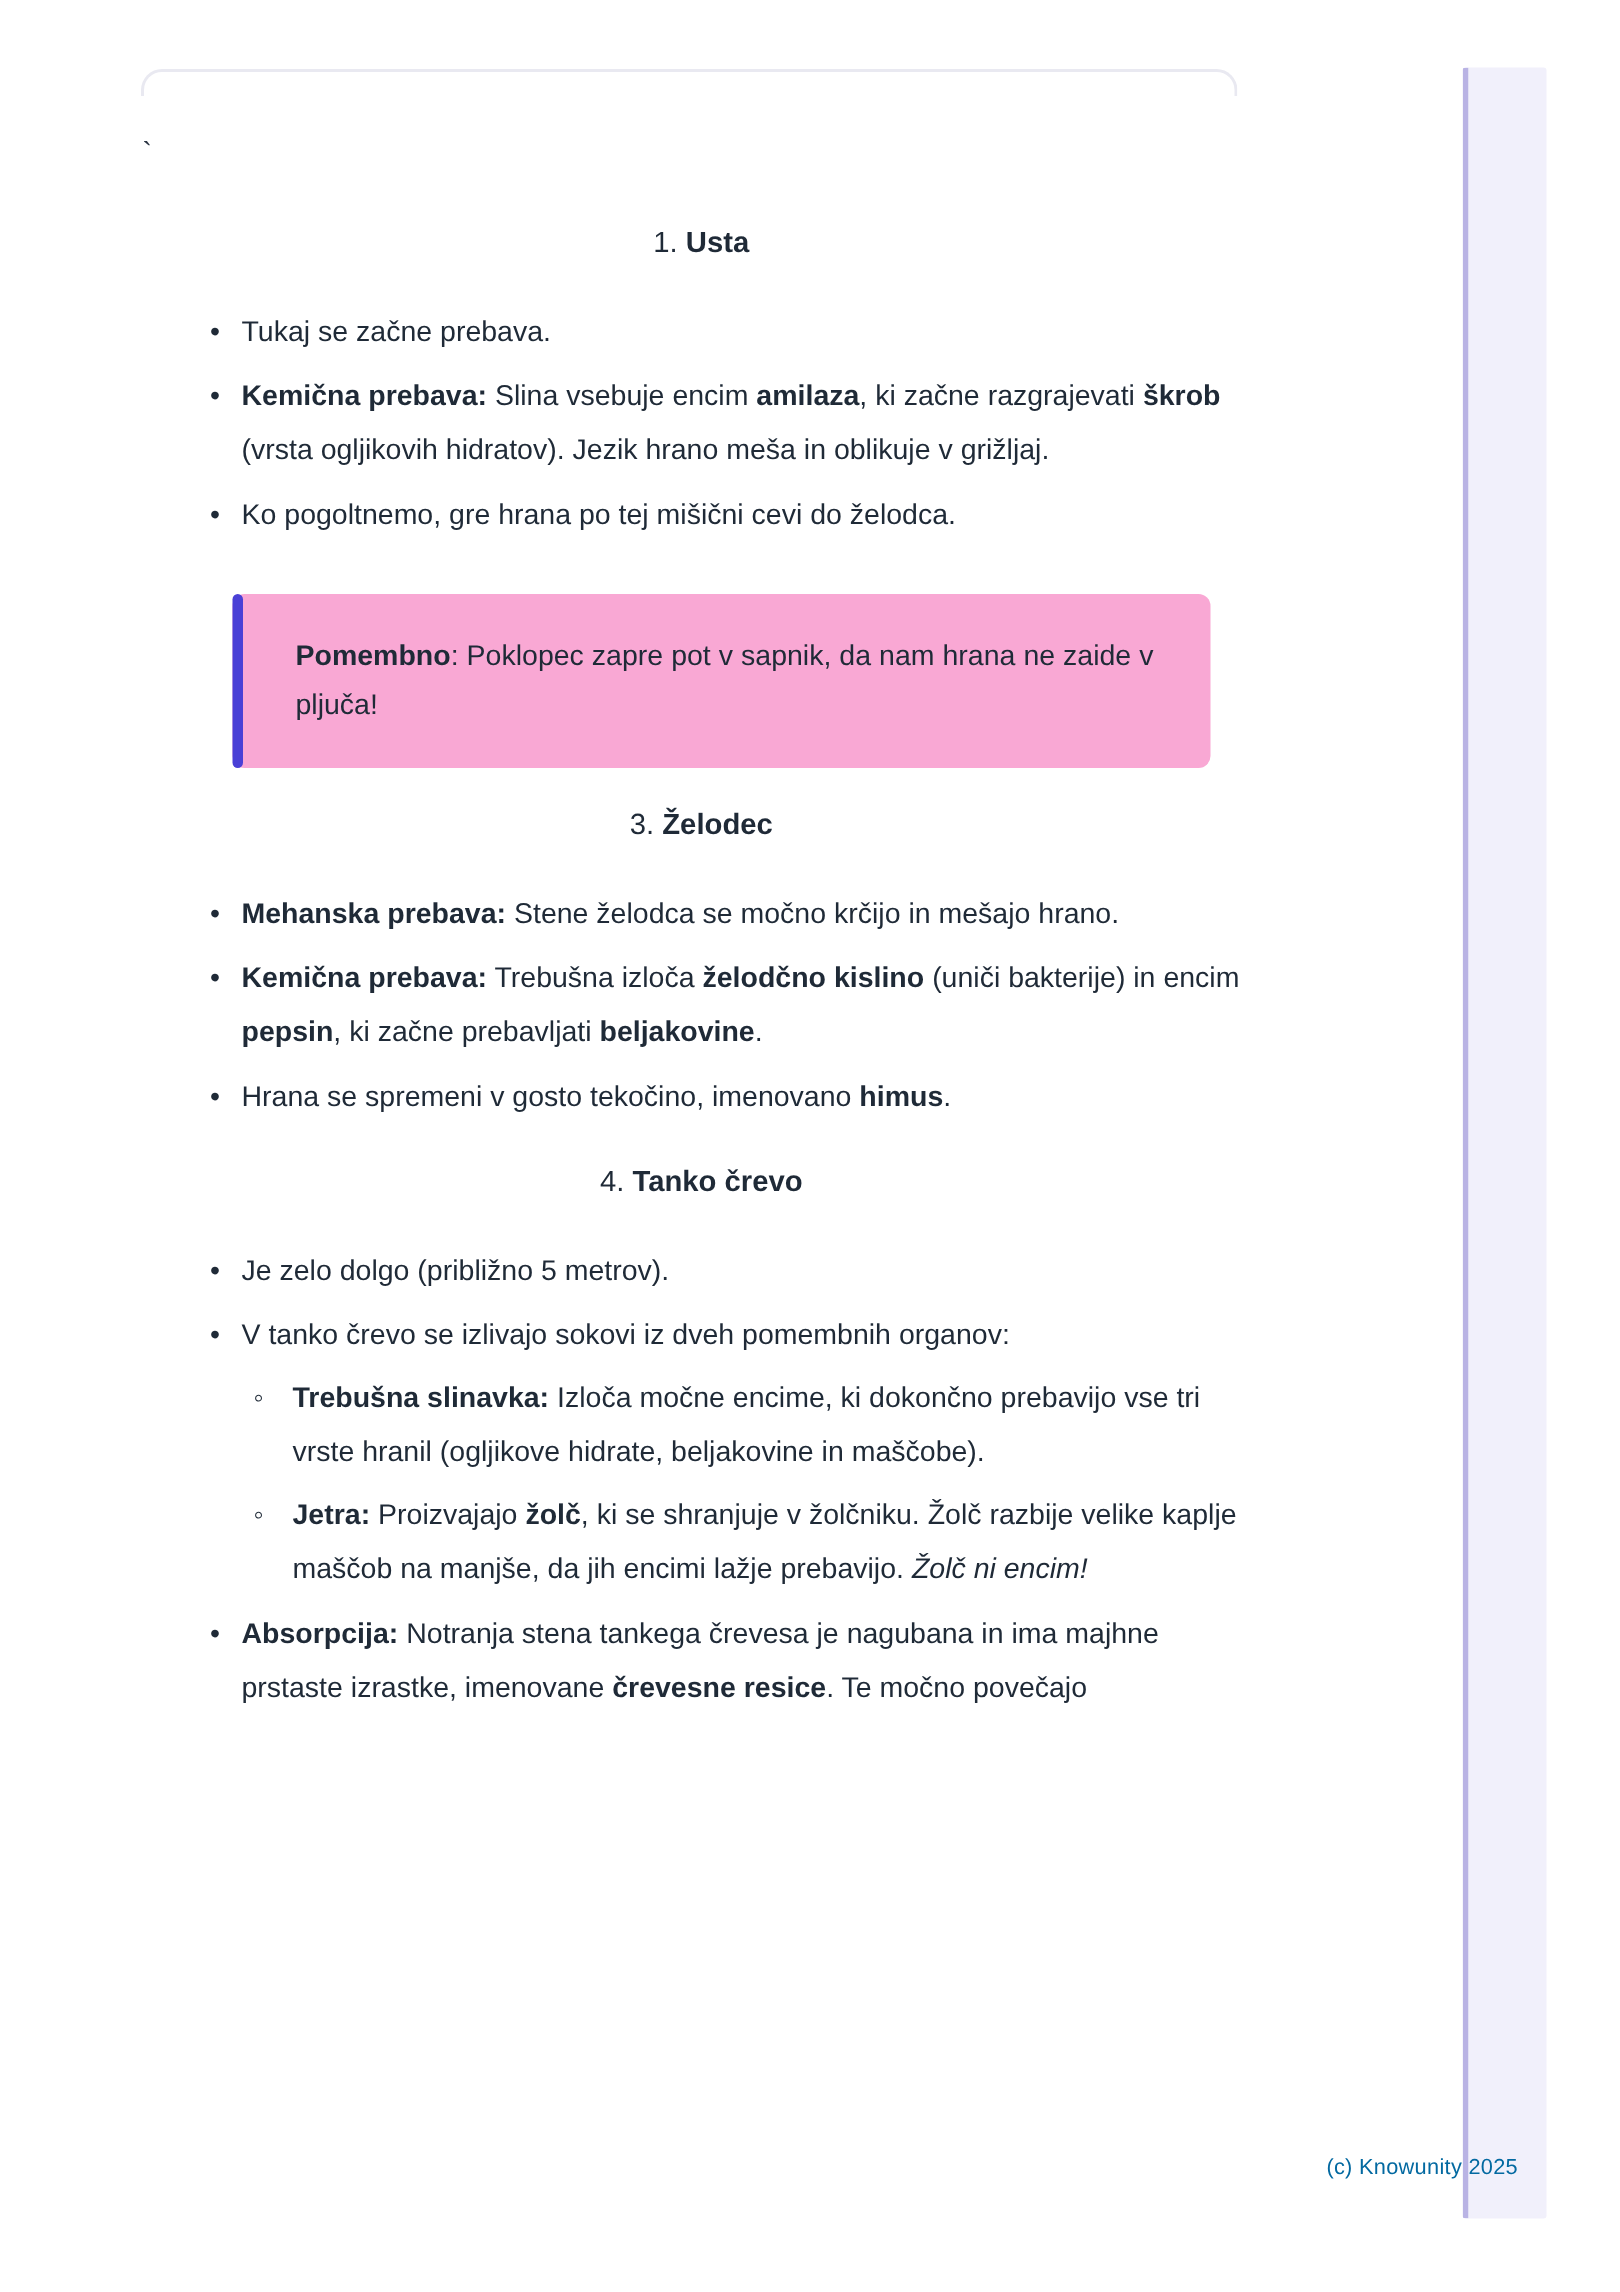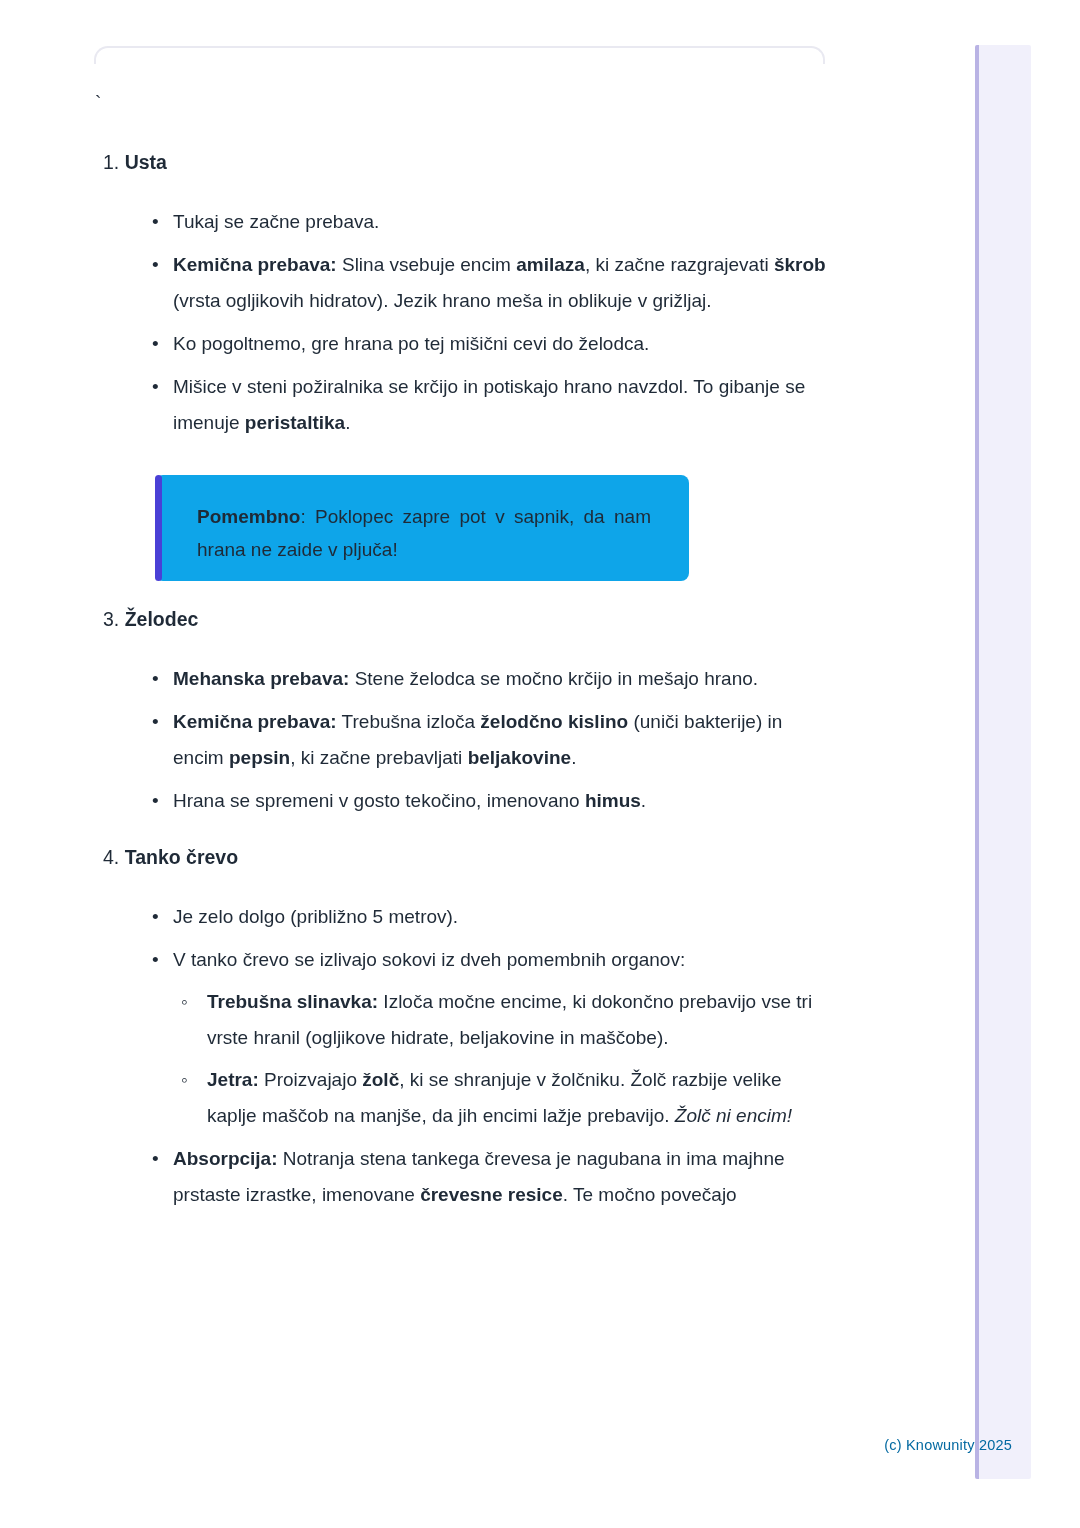--- a/index.html
+++ b/index.html
@@ -57,33 +57,34 @@
     left: 103px; top: 150px;
     width: 729px;
     font-size: 19px;
     line-height: 36px;
     z-index: 0;
   }
   .section-heading {
     font-size: 19.5px;
     line-height: 24px;
     margin: 26px 0 30px 0;
+    text-align: center;
   }
   .section-heading:first-child { margin-top: 0; }
   .section-heading .num { font-weight: 400; }
   .section-heading .title { font-weight: 700; }
 
   ul.bullets {
     list-style: none;
     margin: 0;
     padding: 0 0 0 54px;
   }
   ul.bullets > li {
     position: relative;
-    margin: 0 0 7px 16px;
+    margin: 0 0 7px 4px;
   }
   ul.bullets > li::before {
     content: "•";
     position: absolute;
     left: -21px; top: 0;
     color: #1f2a37;
   }
 
   ul.subbullets {
     list-style: none;
@@ -101,24 +102,24 @@
     font-size: 19px;
     color: #1f2a37;
   }
 
   strong { font-weight: 700; }
   em { font-style: italic; }
 
   .callout {
     position: relative;
     margin: 34px 0 16px 52px;
-    width: 534px;
-    background: #0ea5e9;
+    width: 652px;
+    background: #f9a8d4;
     border-radius: 8px;
-    padding: 25px 38px 15px 42px;
+    padding: 25px 38px 25px 42px;
     text-align: justify;
     line-height: 33px;
   }
   .callout-bar {
     position: absolute;
     left: 0; top: 0;
     width: 7px; height: 100%;
     background: #4a40d6;
     border-radius: 6px;
   }
@@ -131,21 +132,20 @@
 <div class="stray-char">`</div>
 
 <div class="content" id="sections">
     <div class="section-heading"><span class="num">1. </span><span class="title">Usta</span></div>
     <ul class="bullets">
       <li><span>Tukaj se začne prebava.</span></li>
       <li><strong>Kemična prebava:</strong><span> Slina vsebuje encim </span><strong>amilaza</strong><span>, ki začne razgrajevati </span><strong>škrob</strong><span> (vrsta ogljikovih hidratov). Jezik hrano meša in oblikuje v grižljaj.</span></li>
     </ul>
     <ul class="bullets">
       <li><span>Ko pogoltnemo, gre hrana po tej mišični cevi do želodca.</span></li>
-      <li><span>Mišice v steni požiralnika se krčijo in potiskajo hrano navzdol. To gibanje se imenuje </span><strong>peristaltika</strong><span>.</span></li>
     </ul>
     <div class="callout"><div class="callout-bar"></div><span><strong>Pomembno</strong><span>: Poklopec zapre pot v sapnik, da nam hrana ne zaide v pljuča!</span></span></div>
     <div class="section-heading"><span class="num">3. </span><span class="title">Želodec</span></div>
     <ul class="bullets">
       <li><strong>Mehanska prebava:</strong><span> Stene želodca se močno krčijo in mešajo hrano.</span></li>
       <li><strong>Kemična prebava:</strong><span> Trebušna izloča </span><strong>želodčno kislino</strong><span> (uniči bakterije) in encim </span><strong>pepsin</strong><span>, ki začne prebavljati </span><strong>beljakovine</strong><span>.</span></li>
       <li><span>Hrana se spremeni v gosto tekočino, imenovano </span><strong>himus</strong><span>.</span></li>
     </ul>
     <div class="section-heading"><span class="num">4. </span><span class="title">Tanko črevo</span></div>
     <ul class="bullets">

